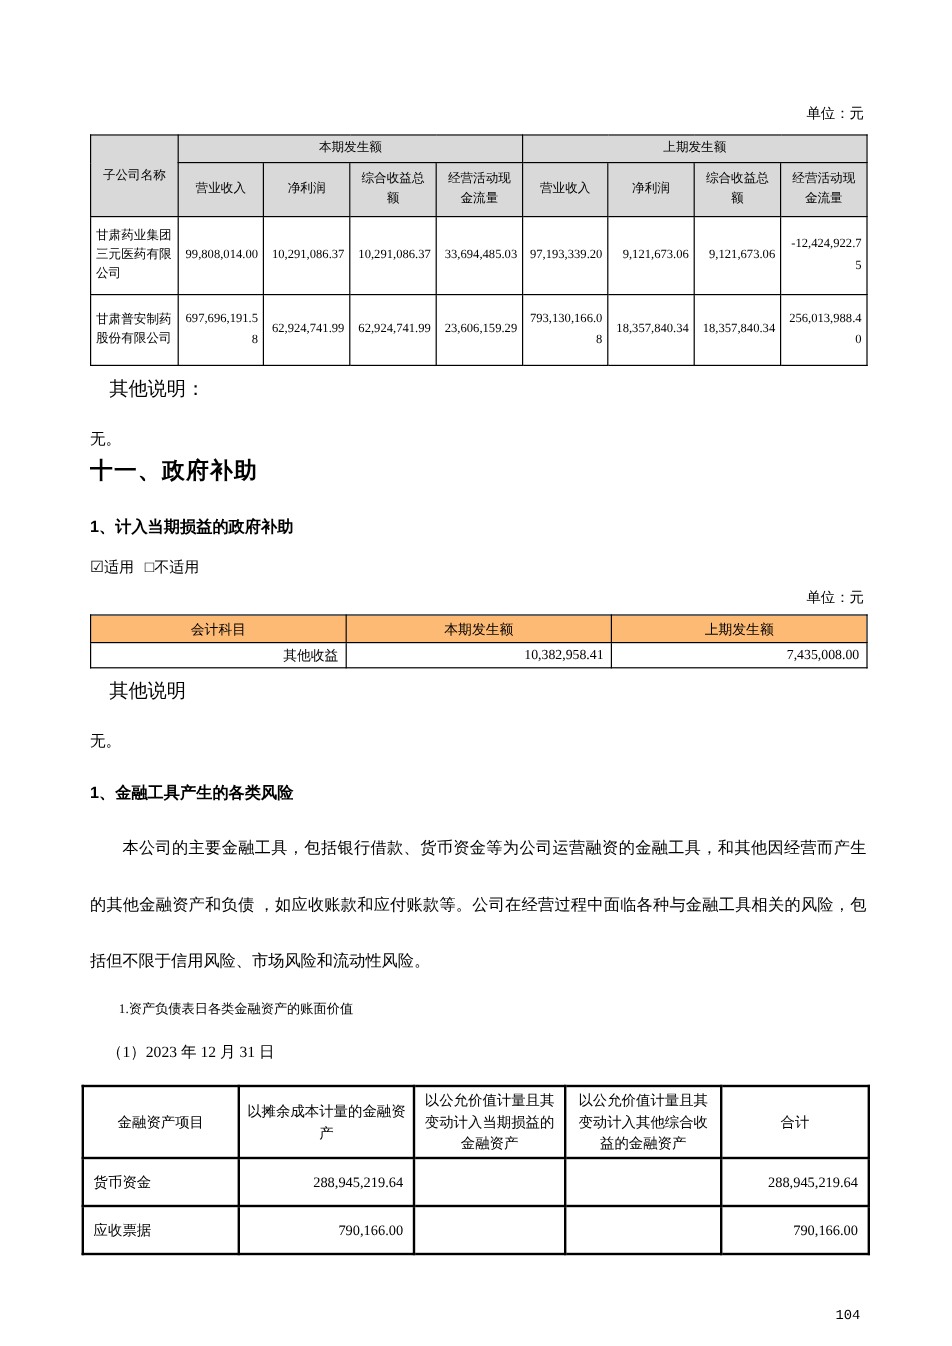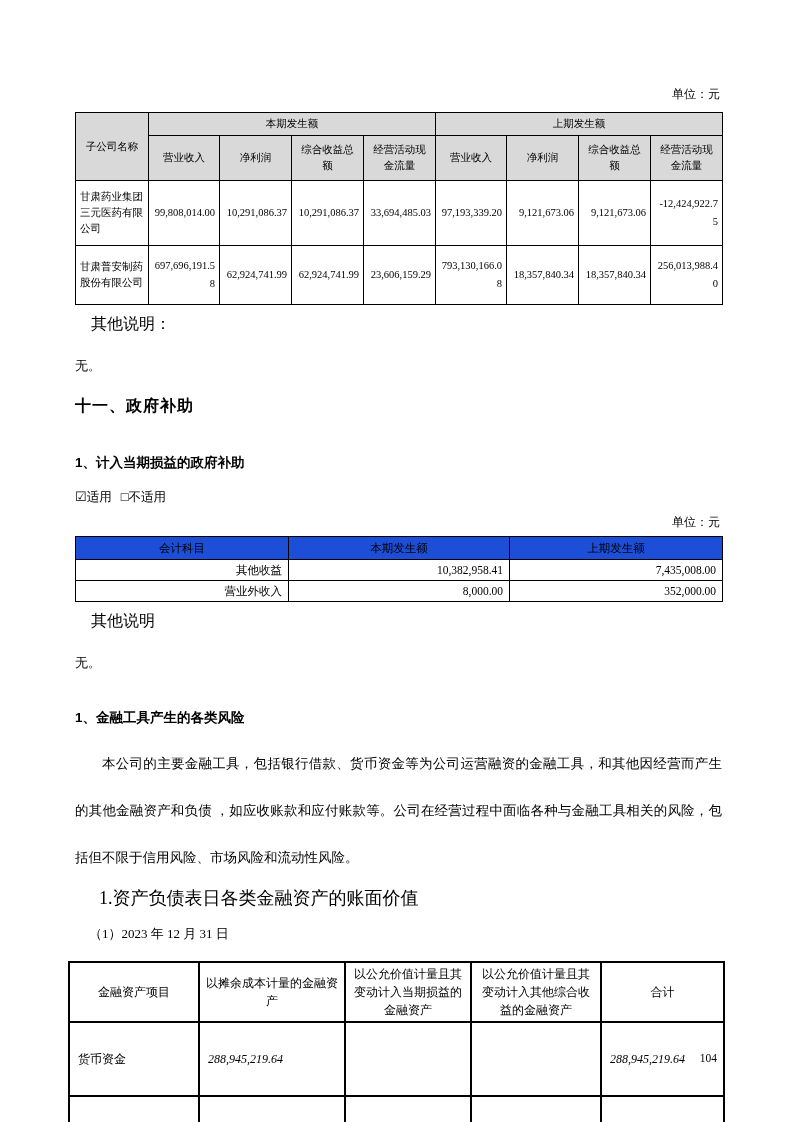--- a/index.html
+++ b/index.html
@@ -21,50 +21,50 @@
   .t1 th{background:#d9d9d9;font-weight:normal;text-align:center;padding:1px 6px;}
   .t1 .group-row th{height:20px;}
   .t1 .sub-row th{height:42px;}
   .t1 td{padding:2px 4px;vertical-align:middle;}
   .t1 td.name{text-align:left;height:60px;line-height:1.55;}
   .t1 td.num{text-align:right;word-break:break-all;line-height:1.7;}
   .t1 tr.r2 td.name{height:54px;}
 
   
   .t2{margin-top:5px;font-size:11.5px;}
-  .t2 th{background:#1d4ed8;font-weight:normal;text-align:center;height:20px;padding:1px 4px;font-family:Liberation Mono, monospace;}
+  .t2 th{background:#fdba74;font-weight:normal;text-align:center;height:20px;padding:1px 4px;font-family:Liberation Mono, monospace;}
   .t2 td{height:18px;padding:1px 6px;}
   .t2 td.name{text-align:right;}
   .t2 td.num{text-align:right;}
 
   
   .t3{margin-top:10px;font-size:12px;width:655px;margin-left:-7px;}
   .t3 th,.t3 td{border:2px solid #000;}
   .t3 th{font-weight:normal;text-align:center;height:52px;padding:2px 6px;line-height:1.5;}
-  .t3 td{height:34px;padding:19px 8px;vertical-align:middle;}
+  .t3 td{height:34px;padding:2px 8px;vertical-align:middle;}
   .t3 td.name{text-align:left;}
-  .t3 td.num{text-align:left;font-style:italic;}
+  .t3 td.num{text-align:right;}
 
   .note{margin:9px 0 0 16px;font-size:16px;}
   .none-line{margin:22px 0 0 0;font-size:13px;}
 
   h2{font-family:"Liberation Sans","DejaVu Sans",sans-serif;font-weight:bold;
-     font-size:16px;margin:21px 0 0 0;letter-spacing:1px;}
+     font-size:19px;margin:4px 0 0 0;letter-spacing:1px;}
   h3{font-family:"Liberation Sans","DejaVu Sans",sans-serif;font-weight:bold;
-     font-size:13.5px;margin:37px 0 0 0;}
+     font-size:13.5px;margin:25px 0 0 0;}
 
   .apply-line{margin:17px 0 0 0;font-size:12.5px;}
   .apply-line .box{font-size:13px;}
   .apply-line .gap{display:inline-block;width:9px;}
 
   .para{margin:13px 0 0 0;line-height:47px;text-align:justify;text-indent:2em;font-size:13.5px;}
-  .item-line{line-height:35px;padding-left:24px;font-size:18px;}
+  .item-line{line-height:35px;padding-left:24px;font-size:11px;}
   .date-line{line-height:35px;padding-left:14px;font-size:13px;}
 
-  .page-number{position:absolute;top:1052px;right:76px;font-size:11.5px;}
+  .page-number{position:absolute;top:1090px;right:76px;font-size:11.5px;font-family:Liberation Mono, monospace;}
 </style>
 </head>
 <body>
 
 <div class="content">
 
   <div class="unit-label">单位：元</div>
 
   <table class="t1">
     <colgroup>
@@ -140,25 +140,20 @@
     <tbody>
         <tr>
       <th>会计科目</th>
       <th>本期发生额</th>
       <th>上期发生额</th>
     </tr>
     <tr>
       <td class="name">其他收益</td>
       <td class="num">10,382,958.41</td>
       <td class="num">7,435,008.00</td>
-    </tr>
-    <tr>
-      <td class="name">营业外收入</td>
-      <td class="num">8,000.00</td>
-      <td class="num">352,000.00</td>
     </tr>
   </tbody>
     </table>
 
   <div class="note">其他说明</div>
   <div class="none-line">无。</div>
 
   <h3>1、金融工具产生的各类风险</h3>
 
   <p class="para">本公司的主要金融工具，包括银行借款、货币资金等为公司运营融资的金融工具，和其他因经营而产生的其他金融资产和负债 ，如应收账款和应付账款等。公司在经营过程中面临各种与金融工具相关的风险，包括但不限于信用风险、市场风险和流动性风险。</p>

